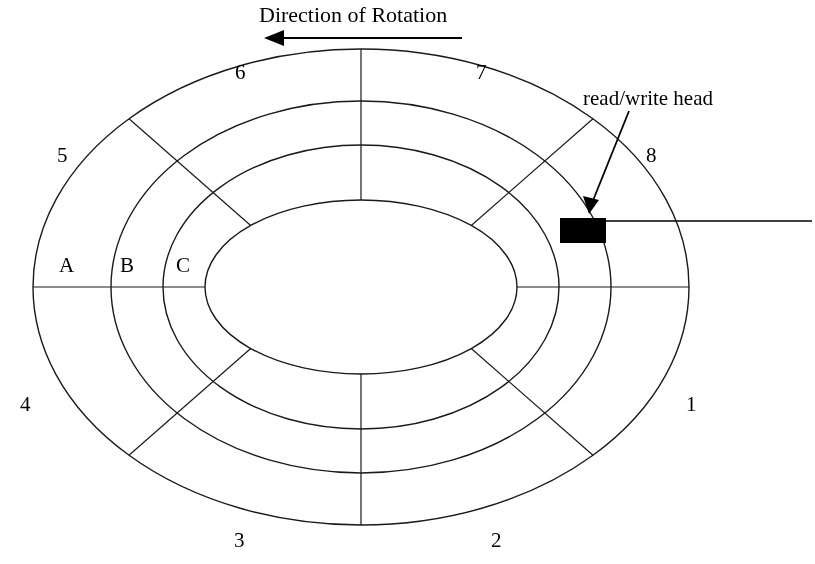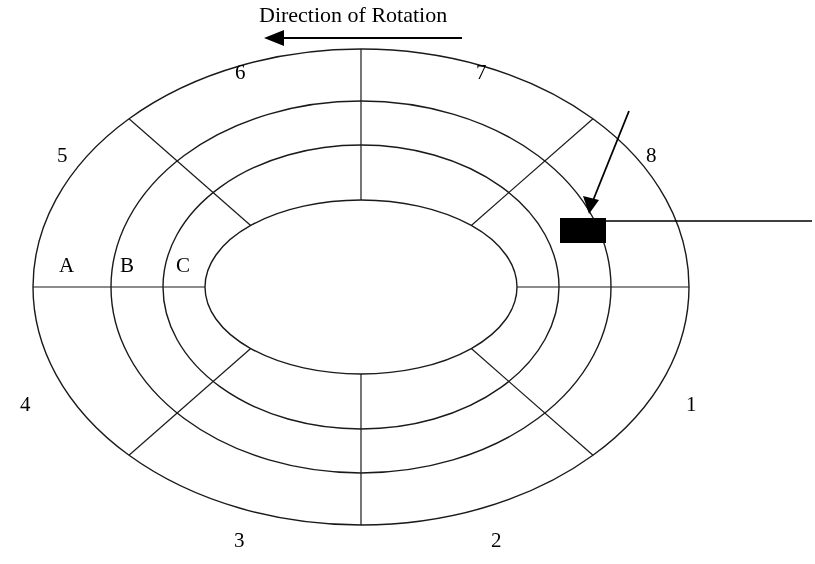--- a/index.html
+++ b/index.html
@@ -91,14 +91,15 @@
   <div class="lbl sector-label" style="left:646px; top:145px;">8</div>
   <div class="lbl sector-label" style="left:20px; top:394px;">4</div>
   <div class="lbl sector-label" style="left:686px; top:394px;">1</div>
   <div class="lbl sector-label" style="left:234px; top:530px;">3</div>
   <div class="lbl sector-label" style="left:491px; top:530px;">2</div>
 
   <div class="lbl track-label" style="left:59px; top:255px;">A</div>
   <div class="lbl track-label" style="left:120px; top:255px;">B</div>
   <div class="lbl track-label" style="left:176px; top:255px;">C</div>
 
+  <div class="lbl callout-label" style="left:583px; top:88px;">read/write head</div>
 
 </div>
 
 </body></html>

